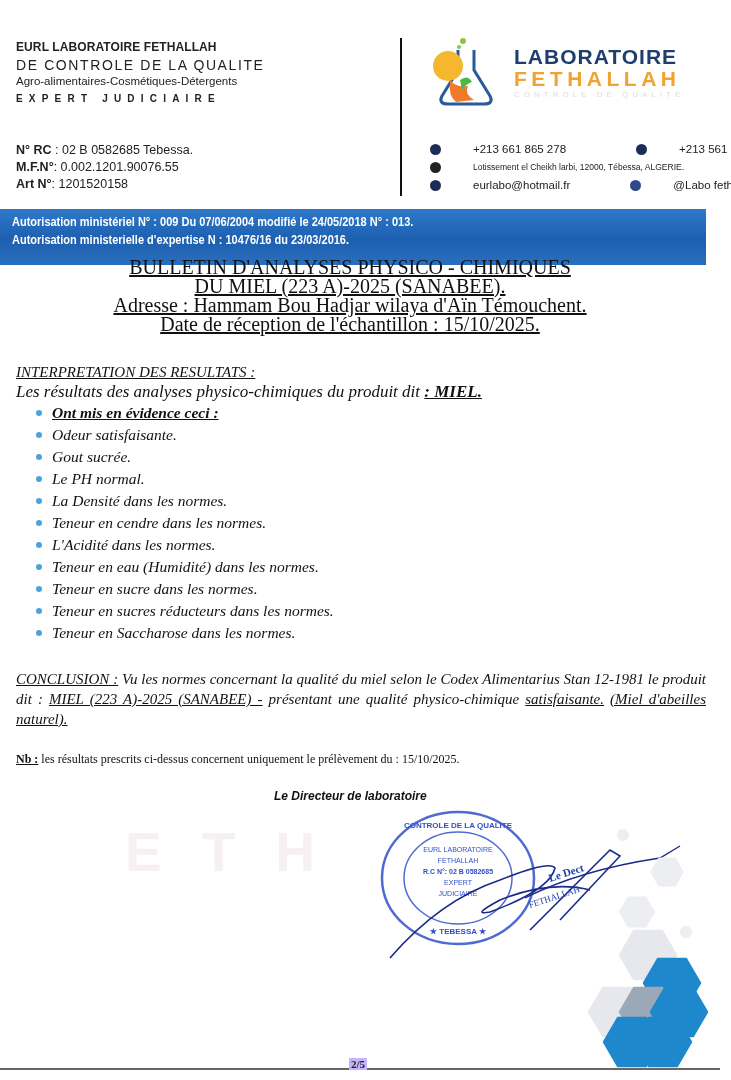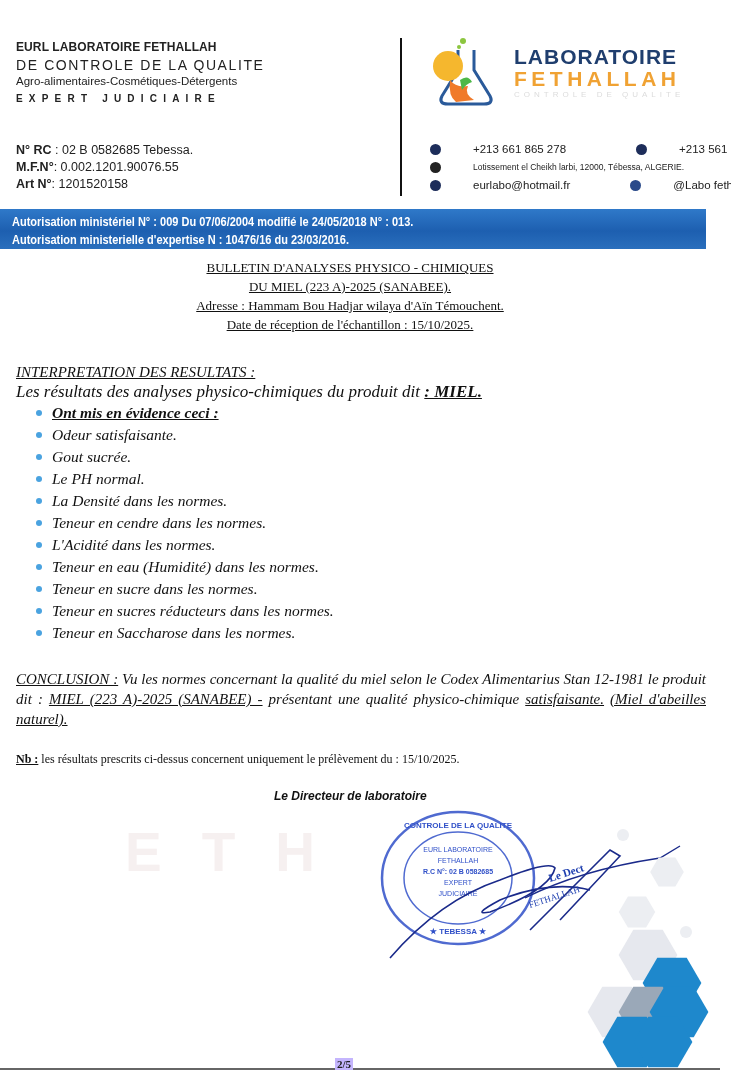--- a/index.html
+++ b/index.html
@@ -24,27 +24,27 @@
   .ids b { font-weight:bold; }
 
   .contacts { position:absolute; left:430px; top:140px; font-size:11.5px; color:#222; }
   .contacts .row { display:flex; align-items:center; height:18px; white-space:nowrap;gap:26px; }
   .contacts .ico { display:inline-block; width:11px; height:11px; border-radius:50%; background:#1d2d5a; margin-right:6px; position:relative; }
   .contacts .ico.dark { background:#222; }
   .contacts .ico.fb { background:#2a4a8a; }
   .contacts .small { font-size:8.5px; }
   .contacts .sp { width:18px; display:inline-block; }
 
-  .band { position:absolute; left:0; top:209px; width:706px; height:40px;
+  .band { position:absolute; left:0; top:209px; width:706px; height:56px;
           background:linear-gradient(180deg,#2f79c9 0%,#1d5fb0 55%,#2a6fbd 100%); }
   .band .t { position:absolute; left:12px; font-size:12.5px; font-weight:bold; color:#fff; white-space:nowrap; transform:scaleX(0.88); transform-origin:left; }
   .band .t1 { top:6px; }
   .band .t2 { top:24px; }
 
-  .title { position:absolute; left:0; top:258px; width:700px; text-align:center; font-family:"Liberation Serif", serif; font-size:13px; line-height:19px; color:#111; }
+  .title { position:absolute; left:0; top:258px; width:700px; text-align:center; font-family:"Liberation Serif", serif; font-size:20px; line-height:19px; color:#111; }
   .title div span { text-decoration:underline; }
 
   .interp { position:absolute; left:16px; top:362px; width:700px; font-family:"Liberation Serif", serif; font-style:italic; color:#111; }
   .interp .h { font-size:15px; text-decoration:underline; line-height:20px; }
   .interp .p { font-size:17px; line-height:20px;font-style:italic; }
   .interp .p u { font-weight:bold; }
   .interp ul { list-style:none; margin-left:20px; }
   .interp li { font-size:15.5px; line-height:22px; position:relative; padding-left:16px; }
   .interp li .dot { position:absolute; left:0; top:8px; width:6px; height:6px; border-radius:50%; background:#4aa3e0; }
   .interp li.first .txt { text-decoration:underline; font-weight:bold; }
@@ -58,21 +58,21 @@
   .director { position:absolute; left:274px; top:789px; font-size:12px; font-weight:bold; font-style:italic; color:#111; }
 
   .watermark { position:absolute; left:125px; top:820px; font-size:55px; color:#f6f0f0; letter-spacing:40px; font-weight:bold; }
 
   .stamp { position:absolute; left:378px; top:808px; width:160px; height:140px; }
   .sig { position:absolute; left:380px; top:820px; width:330px; height:140px; }
 
   .hex { position:absolute; right:0; top:820px; width:171px; height:260px; }
 
   .footline { position:absolute; left:0; top:1068px; width:720px; height:2px; background:#666; }
-  .pageno { position:absolute; left:335px; top:1058px; font-family:"Liberation Serif", serif; font-size:11px; font-weight:bold; color:#222; background:#c4b5fd; padding:0 2px; }
+  .pageno { position:absolute; left:349px; top:1058px; font-family:"Liberation Serif", serif; font-size:11px; font-weight:bold; color:#222; background:#c4b5fd; padding:0 2px; }
 </style>
 </head>
 <body>
 
 <div class="hdr-left">
   <div class="l1">EURL LABORATOIRE FETHALLAH</div>
   <div class="l2">DE CONTROLE DE LA QUALITE</div>
   <div class="l3">Agro-alimentaires-Cosmétiques-Détergents</div>
   <div class="l4">EXPERT JUDICIAIRE</div>
 </div>

